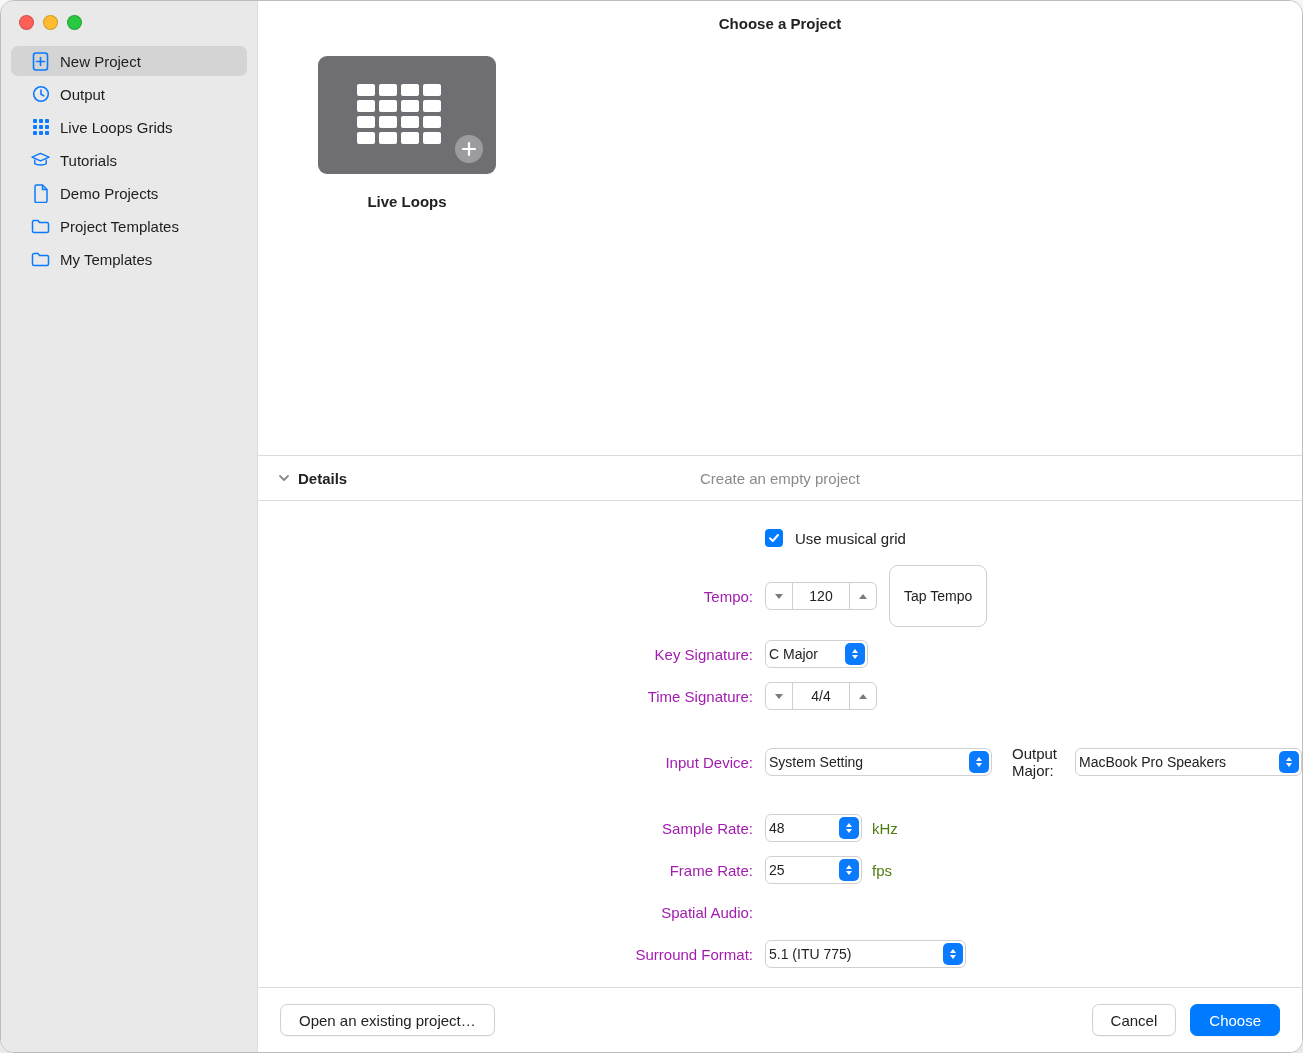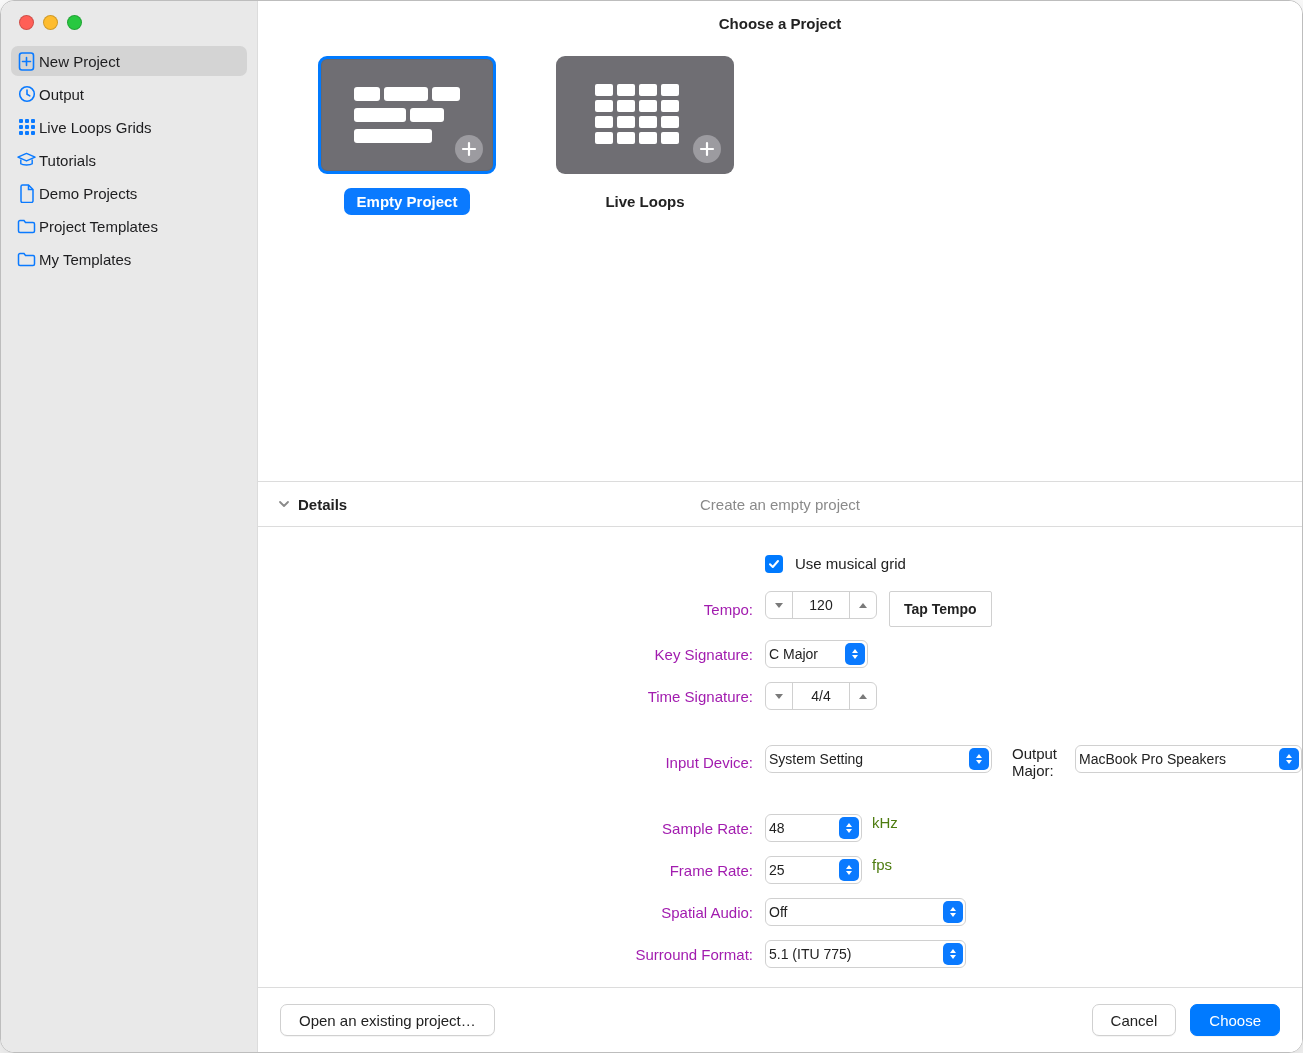--- a/index.html
+++ b/index.html
@@ -42,22 +42,22 @@
   .traffic{
     display:flex;gap:9px;
     padding:14px 0 16px 18px;
   }
   .dot{width:13px;height:13px;border-radius:50%;}
   .dot.red{background:#ff5f57;border:.5px solid rgba(0,0,0,.18);}
   .dot.yel{background:#febc2e;border:.5px solid rgba(0,0,0,.18);}
   .dot.grn{background:#28c840;border:.5px solid rgba(0,0,0,.18);}
   .side-list{padding:0 10px 0 10px;}
   .side-item{
-    display:flex;align-items:center;gap:3px;
-    height:30px;padding:0 6px;border-radius:7px;
+    display:flex;align-items:center;gap:10px;
+    height:30px;padding:0 20px;border-radius:7px;
     font-size:15px;color:#1d1d1f;cursor:default;
     margin-bottom:3px;
   }
   .side-item.sel{background:#d4d4d4;}
   .side-ico{width:19px;height:19px;display:flex;align-items:center;justify-content:center;}
   .side-ico svg{display:block;}
 
   .main{
     flex:1;display:flex;flex-direction:column;
     background:#fff;
@@ -109,21 +109,21 @@
 
   .details-body{
     border-top:1px solid var(--border);
     padding:22px 0 18px 0;
   }
   .form{display:flex;flex-direction:column;gap:12px;}
   .row{display:flex;align-items:center;gap:12px;min-height:30px;}
   .lbl{
     width:495px;flex:none;text-align:right;font-size:15px;color:#a21caf;
   }
-  .row .field-group{display:flex;gap:12px;}
+  .row .field-group{display:flex;align-items:center;gap:12px;}
   .section-gap{height:10px;}
 
   .checkbox{
     width:18px;height:18px;border-radius:4px;background:var(--blue);
     display:inline-flex;align-items:center;justify-content:center;flex:none;
   }
   .checkbox svg{display:block;}
 
   .popup{
     height:26px;border:1px solid var(--btn-border);border-radius:6px;
@@ -149,22 +149,22 @@
   }
   .stepper .btn{width:26px;display:flex;align-items:center;justify-content:center;}
   .stepper .btn.left{border-right:1px solid var(--btn-border);}
   .stepper .btn.right{border-left:1px solid var(--btn-border);}
   .stepper .txt{min-width:44px;display:flex;align-items:center;justify-content:center;padding:0 6px;}
   .stepper .chev{width:0;height:0;border-left:4px solid transparent;border-right:4px solid transparent;}
   .stepper .chev.up{border-bottom:5px solid #7a7a7a;}
   .stepper .chev.dn{border-top:5px solid #7a7a7a;}
 
   .btn-round{
-    height:26px;padding:4px 14px;border:1px solid var(--btn-border);border-radius:2px;
-    background:var(--btn-bg);font-size:14px;display:flex;align-items:center;font-weight:bold;
+    height:26px;padding:17px 14px;border:1px solid var(--btn-border);border-radius:9px;
+    background:var(--btn-bg);font-size:14px;display:flex;align-items:center;
   }
 
   .footer{
     border-top:1px solid var(--border);
     height:64px;flex:none;
     display:flex;align-items:center;justify-content:space-between;
     padding:0 22px;
     background:#fff;
   }
   .mac-btn{
@@ -271,40 +271,20 @@
   </aside>
 
   <section class="main">
 
     <div class="titlebar">
       <span>Choose a Project</span>
     </div>
 
     <div class="gallery">
 
-      <div class="card">
-        <div class="tile sel">
-          <svg width="106" height="56" viewBox="0 0 106 56">
-            <g fill="#fff">
-              <rect x="0" y="0" width="26" height="14" rx="3"></rect>
-                <rect x="30" y="0" width="44" height="14" rx="3"></rect>
-                <rect x="78" y="0" width="28" height="14" rx="3"></rect>
-              <rect x="0" y="21" width="52" height="14" rx="3"></rect>
-                <rect x="56" y="21" width="34" height="14" rx="3"></rect>
-              <rect x="0" y="42" width="78" height="14" rx="3"></rect>
-            </g>
-          </svg>
-          <div class="plus-badge">
-            <svg width="16" height="16" viewBox="0 0 16 16">
-                <path d="M8 2v12M2 8h12" stroke="#fff" stroke-width="2.2" stroke-linecap="round"></path>
-              </svg>
-          </div>
-        </div>
-        <div class="card-label sel">Empty Project</div>
-      </div>
 
       <div class="card">
         <div class="tile">
           <svg width="100" height="62" viewBox="0 0 100 62">
             <g fill="#fff">
               <rect x="0" y="0" width="18" height="12" rx="2"></rect>
                 <rect x="22" y="0" width="18" height="12" rx="2"></rect>
                 <rect x="44" y="0" width="18" height="12" rx="2"></rect>
                 <rect x="66" y="0" width="18" height="12" rx="2"></rect>
               <rect x="0" y="16" width="18" height="12" rx="2"></rect>
@@ -451,29 +431,20 @@
                   <span class="tri up"></span>
                   <span class="tri dn"></span>
                 </span>
             </div>
             <span class="unit">fps</span>
           </div>
         </div>
 
         <div class="row">
           <div class="lbl">Spatial Audio:</div>
-          <div class="field-group">
-            <div class="popup" style="min-width:196px;">
-              <span class="val">Off</span>
-              <span class="arrow">
-                  <span class="tri up"></span>
-                  <span class="tri dn"></span>
-                </span>
-            </div>
-          </div>
         </div>
 
         <div class="row">
           <div class="lbl">Surround Format:</div>
           <div class="field-group">
             <div class="popup" style="min-width:196px;gap:36px;">
               <span class="val">5.1 (ITU 775)</span>
               <span class="arrow">
                   <span class="tri up"></span>
                   <span class="tri dn"></span>

